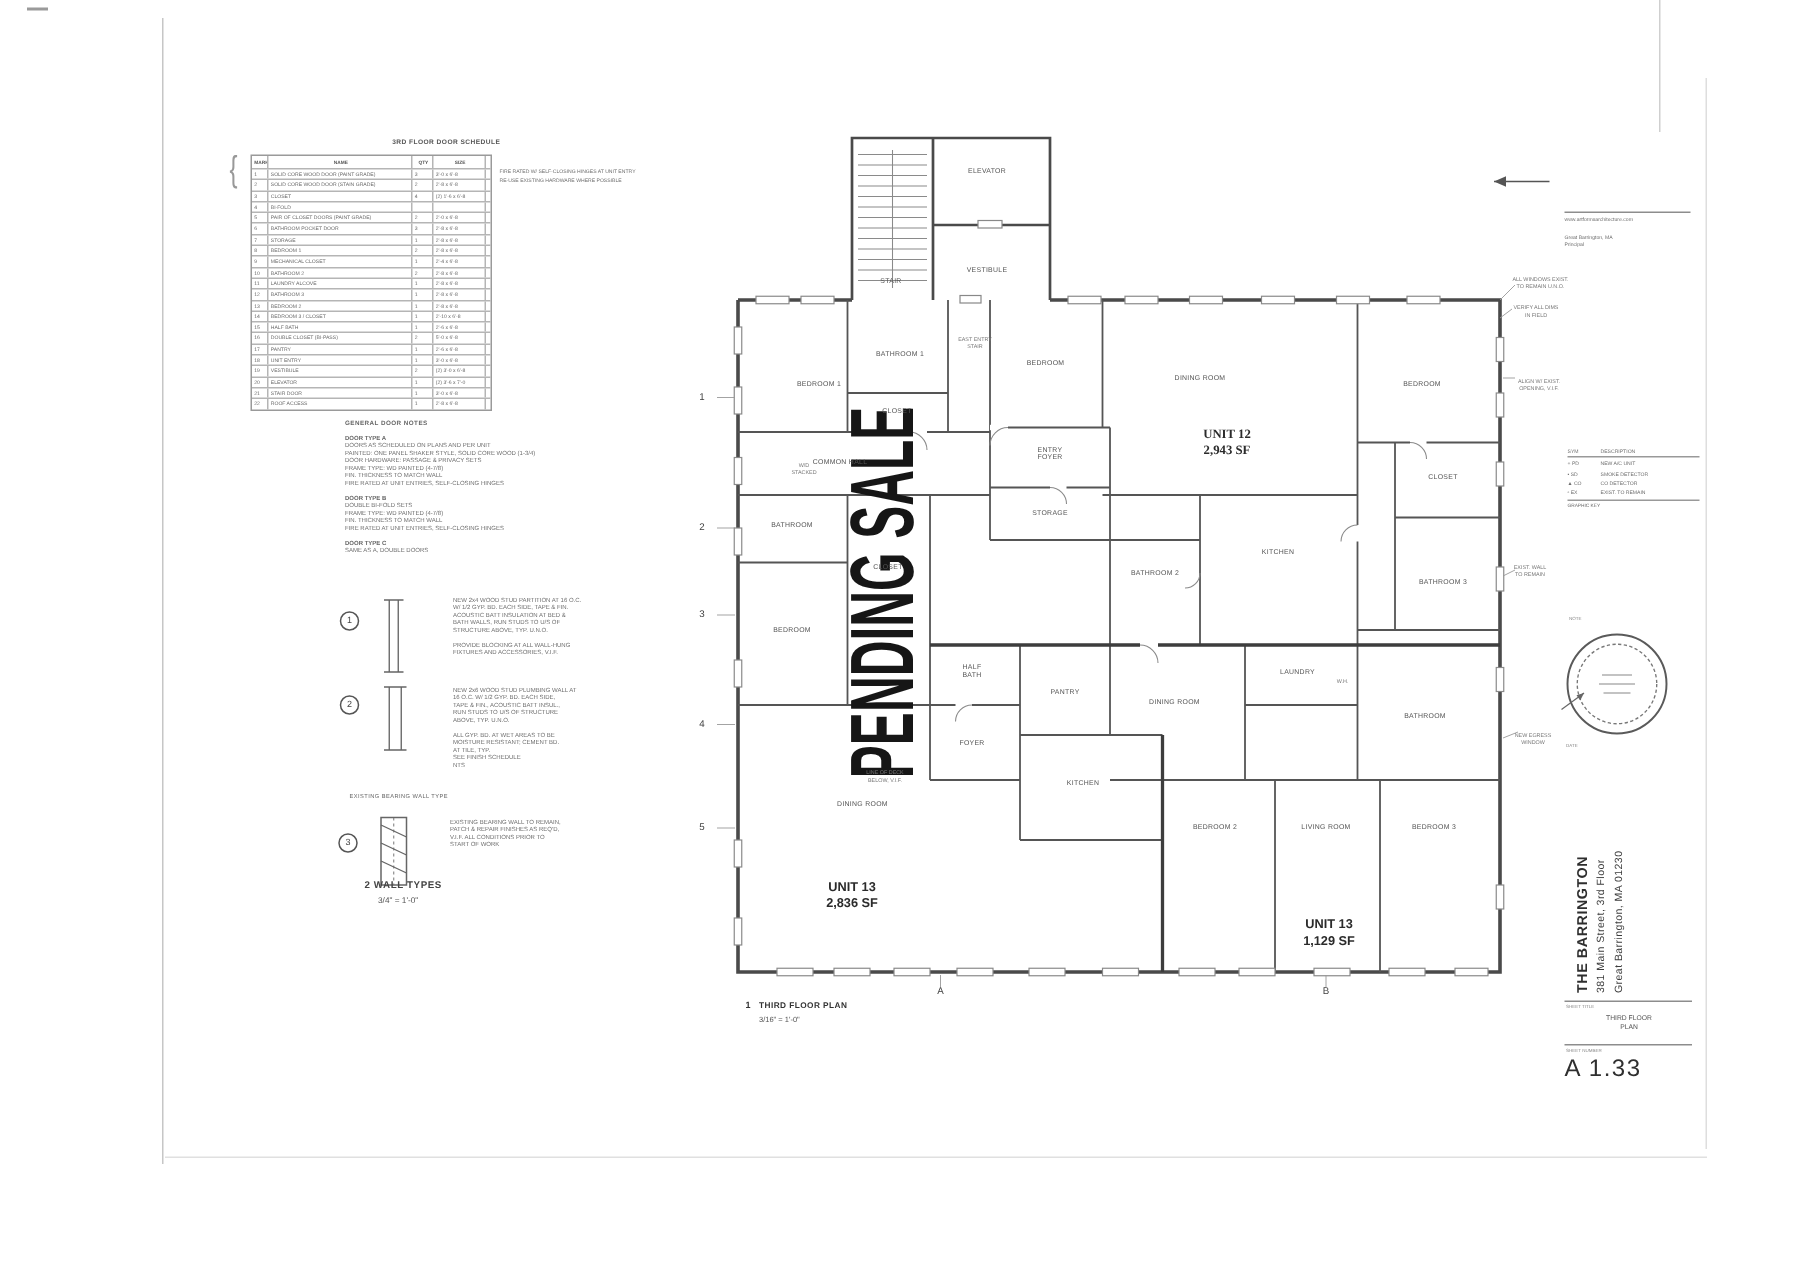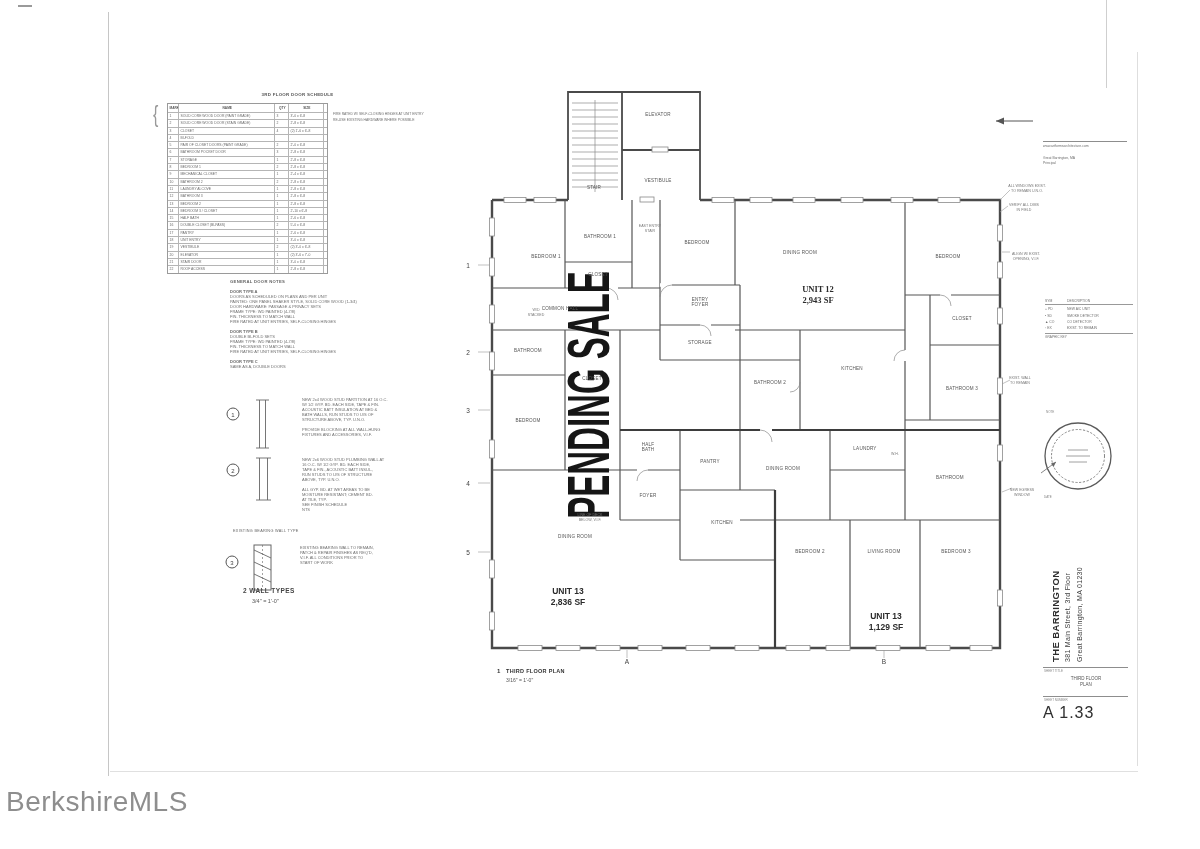--- a/index.html
+++ b/index.html
@@ -143,21 +143,20 @@
   <div class="scan" style="left:108px;top:12px;width:1px;height:764px;"></div>
   <div class="scan" style="left:18px;top:5px;width:14px;height:2px;background:#9a9a9a;"></div>
   <div class="scan" style="left:1106px;top:0;width:1px;height:88px;background:#cfcfcf;"></div>
   <div class="scan" style="left:1137px;top:52px;width:1px;height:714px;background:#dedede;"></div>
   <div class="scan" style="left:110px;top:771px;width:1028px;height:1px;background:#e0e0e0;"></div>
 
   <div class="pending">
     <span>PENDING SALE</span>
   </div>
 
-  <div class="abs mls">BerkshireMLS</div>
 
   <div class="abs" style="left:250px;top:92px;width:95px;text-align:center;font-size:4.4px;font-weight:bold;color:#555;letter-spacing:.3px;">3RD FLOOR DOOR SCHEDULE</div>
   <div class="abs" style="left:153px;top:101px;font-size:16px;color:#999;transform:scaleY(1.5);transform-origin:0 0;">{</div>
   <div class="abs sched" id="sched">
       <div class="srow shead">
         <div class="scell" style="width: 11px;">MARK</div>
         <div class="scell" style="width: 96px;">NAME</div>
         <div class="scell" style="width: 14px;">QTY</div>
         <div class="scell" style="width: 35px;">SIZE</div>
       </div>

